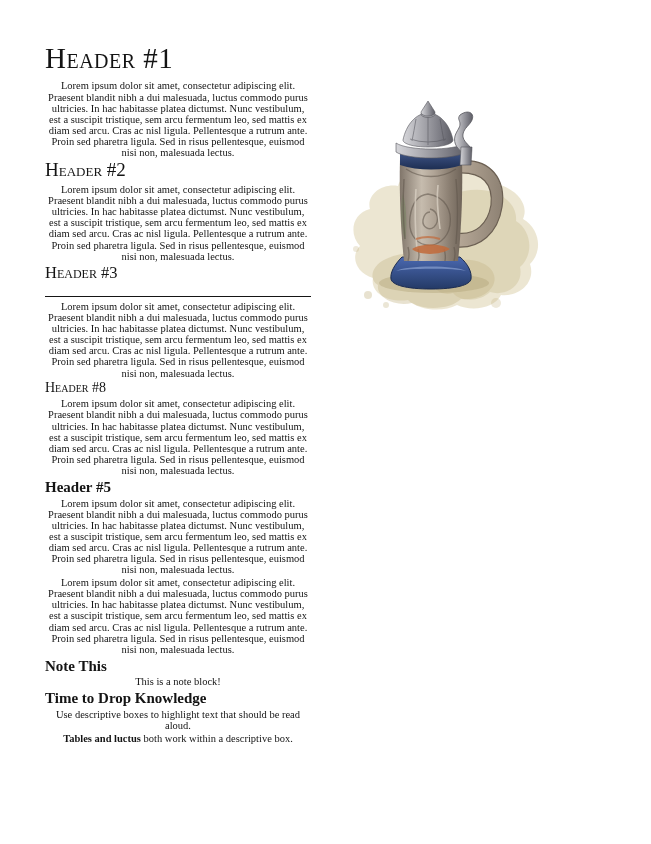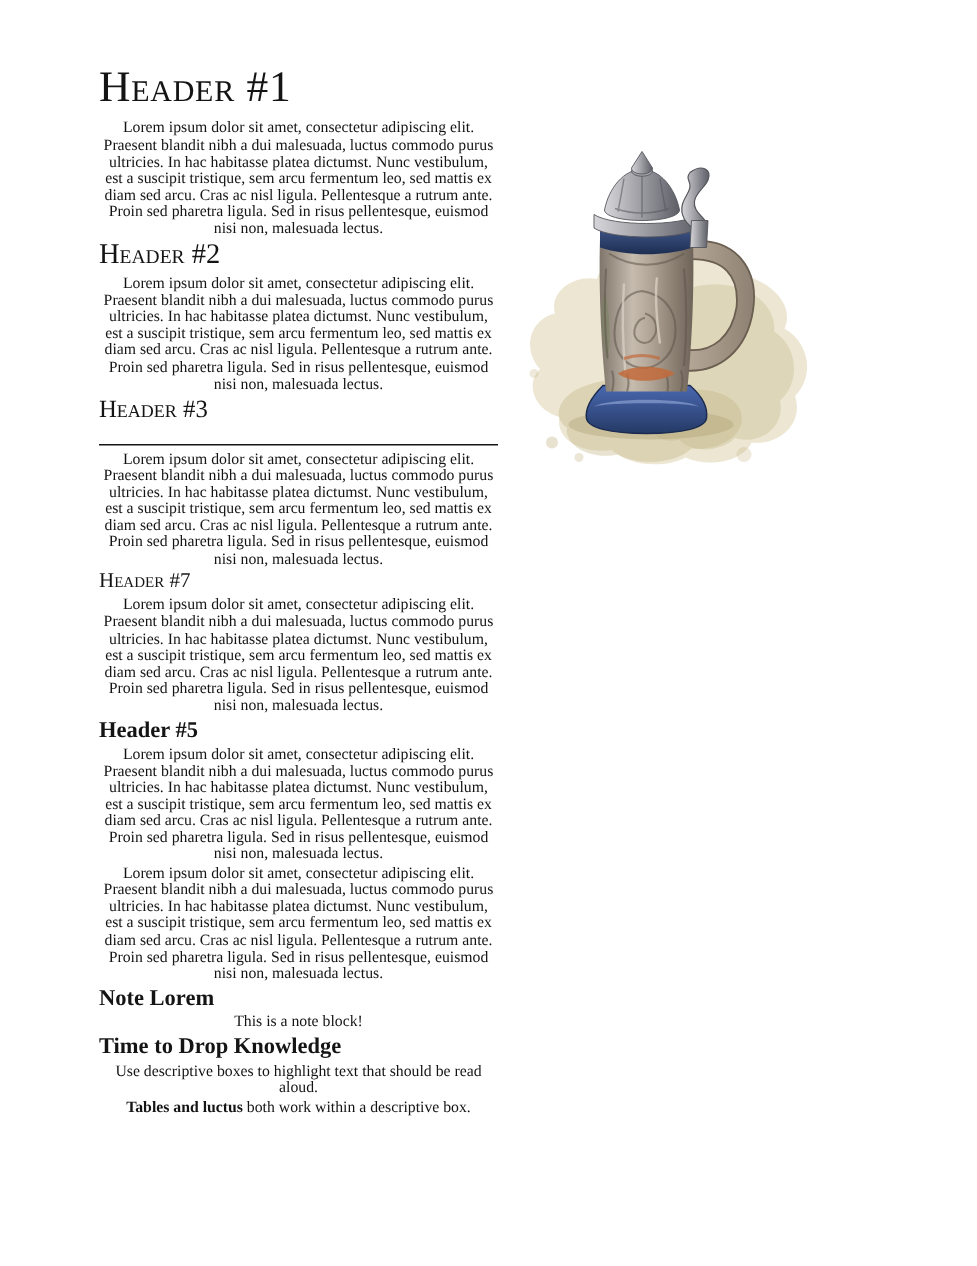--- a/index.html
+++ b/index.html
@@ -1,20 +1,20 @@
 <!DOCTYPE html>
 <html><head>
 <meta charset="utf-8">
 <style>
   html,body{margin:0;padding:0;background:#ffffff;}
   .page{
     position:relative;width:651px;height:844px;overflow:hidden;background:#ffffff;
     font-family:"Liberation Serif","DejaVu Serif",serif;color:#141414;
   }
-  .column{position:absolute;left:66px;top:43px;width:266px;}
+  .column{position:absolute;left:45px;top:43px;width:266px;}
   .column h1,.column h2,.column h3,.column h4,.column h5,.column h6{font-weight:normal;}
   h1{font-size:29px;font-variant:small-caps;line-height:1.05;letter-spacing:.5px;margin:0 0 7px;}
   h2{font-size:19px;font-variant:small-caps;line-height:1.05;margin:2px 0 4px;}
   h3{font-size:16.5px;font-variant:small-caps;line-height:1.05;margin:1px 0 4px;
      border-bottom:1.6px solid #151515;padding-bottom:15px;}
   h4{font-size:14px;font-variant:small-caps;line-height:1.05;margin:2px 0 3px;}
   .subhead{font-size:15px;font-weight:bold;line-height:1.1;margin:3px 0 2px;}
   h6{font-size:12.5px;font-weight:bold !important;line-height:1.1;margin:3px 0 2px;}
   p{font-size:10.5px;line-height:11.1px;margin:0 0 2px;text-align:center;}
   p strong{font-weight:bold;}
@@ -28,29 +28,29 @@
 
     <h1>Header #1</h1>
     <p>Lorem ipsum dolor sit amet, consectetur adipiscing elit. Praesent blandit nibh a dui malesuada, luctus commodo purus ultricies. In hac habitasse platea dictumst. Nunc vestibulum, est a suscipit tristique, sem arcu fermentum leo, sed mattis ex diam sed arcu. Cras ac nisl ligula. Pellentesque a rutrum ante. Proin sed pharetra ligula. Sed in risus pellentesque, euismod nisi non, malesuada lectus.</p>
 
     <h2>Header #2</h2>
     <p>Lorem ipsum dolor sit amet, consectetur adipiscing elit. Praesent blandit nibh a dui malesuada, luctus commodo purus ultricies. In hac habitasse platea dictumst. Nunc vestibulum, est a suscipit tristique, sem arcu fermentum leo, sed mattis ex diam sed arcu. Cras ac nisl ligula. Pellentesque a rutrum ante. Proin sed pharetra ligula. Sed in risus pellentesque, euismod nisi non, malesuada lectus.</p>
 
     <h3>Header #3</h3>
     <p>Lorem ipsum dolor sit amet, consectetur adipiscing elit. Praesent blandit nibh a dui malesuada, luctus commodo purus ultricies. In hac habitasse platea dictumst. Nunc vestibulum, est a suscipit tristique, sem arcu fermentum leo, sed mattis ex diam sed arcu. Cras ac nisl ligula. Pellentesque a rutrum ante. Proin sed pharetra ligula. Sed in risus pellentesque, euismod nisi non, malesuada lectus.</p>
 
-    <h4>Header #7</h4>
+    <h4>Header #8</h4>
     <p>Lorem ipsum dolor sit amet, consectetur adipiscing elit. Praesent blandit nibh a dui malesuada, luctus commodo purus ultricies. In hac habitasse platea dictumst. Nunc vestibulum, est a suscipit tristique, sem arcu fermentum leo, sed mattis ex diam sed arcu. Cras ac nisl ligula. Pellentesque a rutrum ante. Proin sed pharetra ligula. Sed in risus pellentesque, euismod nisi non, malesuada lectus.</p>
 
     <div class="subhead">Header #5</div>
     <p>Lorem ipsum dolor sit amet, consectetur adipiscing elit. Praesent blandit nibh a dui malesuada, luctus commodo purus ultricies. In hac habitasse platea dictumst. Nunc vestibulum, est a suscipit tristique, sem arcu fermentum leo, sed mattis ex diam sed arcu. Cras ac nisl ligula. Pellentesque a rutrum ante. Proin sed pharetra ligula. Sed in risus pellentesque, euismod nisi non, malesuada lectus.</p>
 
     <p>Lorem ipsum dolor sit amet, consectetur adipiscing elit. Praesent blandit nibh a dui malesuada, luctus commodo purus ultricies. In hac habitasse platea dictumst. Nunc vestibulum, est a suscipit tristique, sem arcu fermentum leo, sed mattis ex diam sed arcu. Cras ac nisl ligula. Pellentesque a rutrum ante. Proin sed pharetra ligula. Sed in risus pellentesque, euismod nisi non, malesuada lectus.</p>
 
-    <div class="subhead">Note Lorem</div>
+    <div class="subhead">Note This</div>
     <p>This is a note block!</p>
 
     <div class="subhead">Time to Drop Knowledge</div>
     <p>Use descriptive boxes to highlight text that should be read aloud.</p>
     <p><strong>Tables and luctus</strong><span> both work within a descriptive box.</span></p>
 
   </div>
 
   <svg class="stein-art" viewBox="0 0 202 216" aria-hidden="true">
     <defs>

